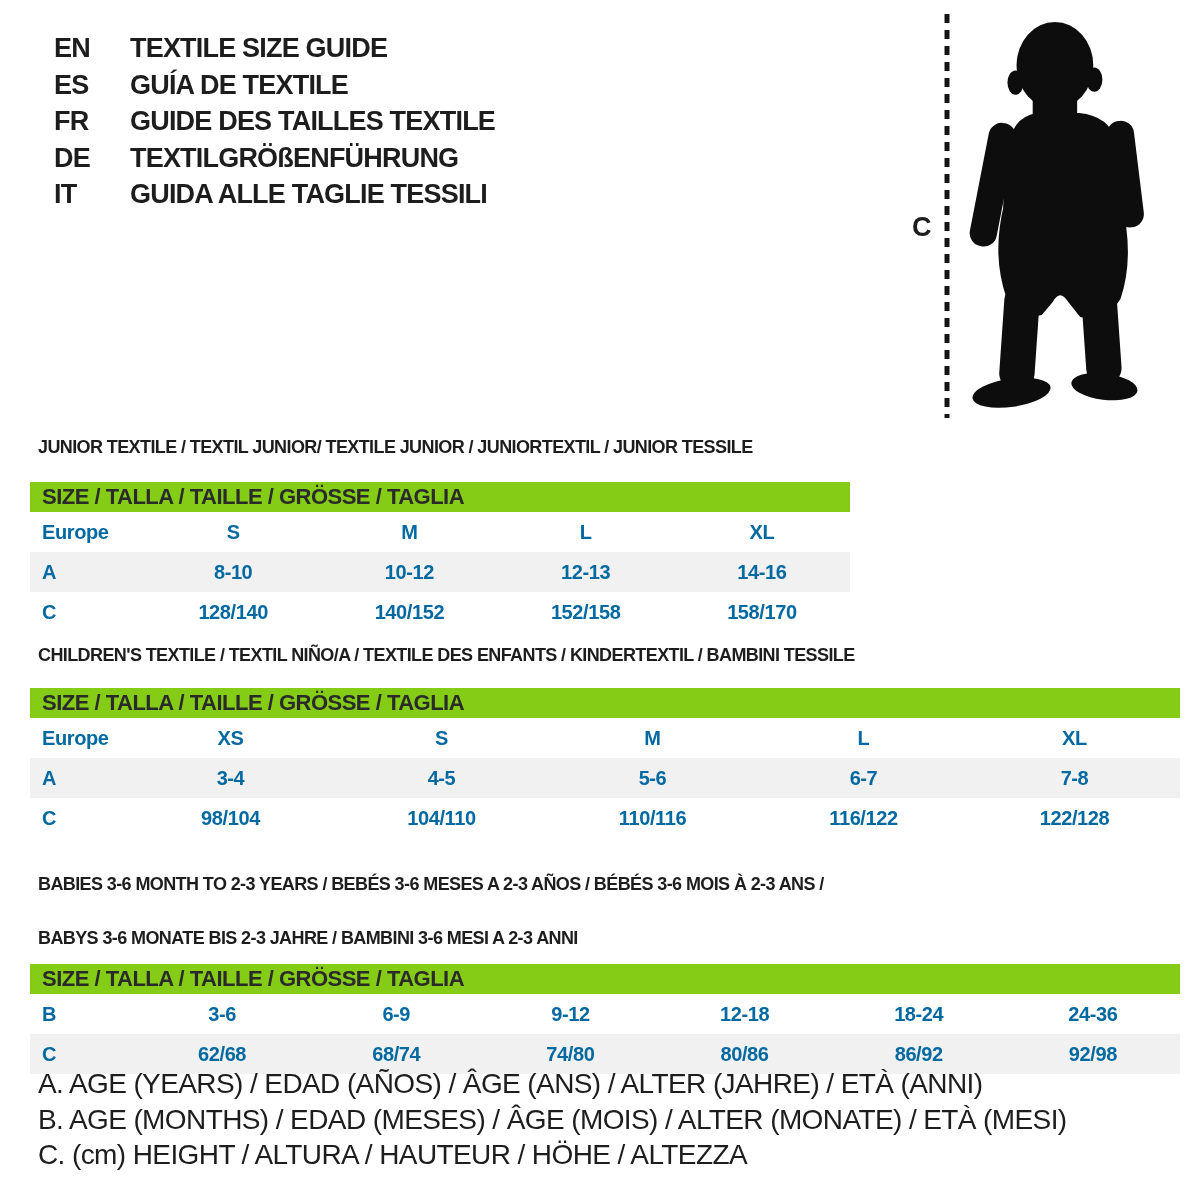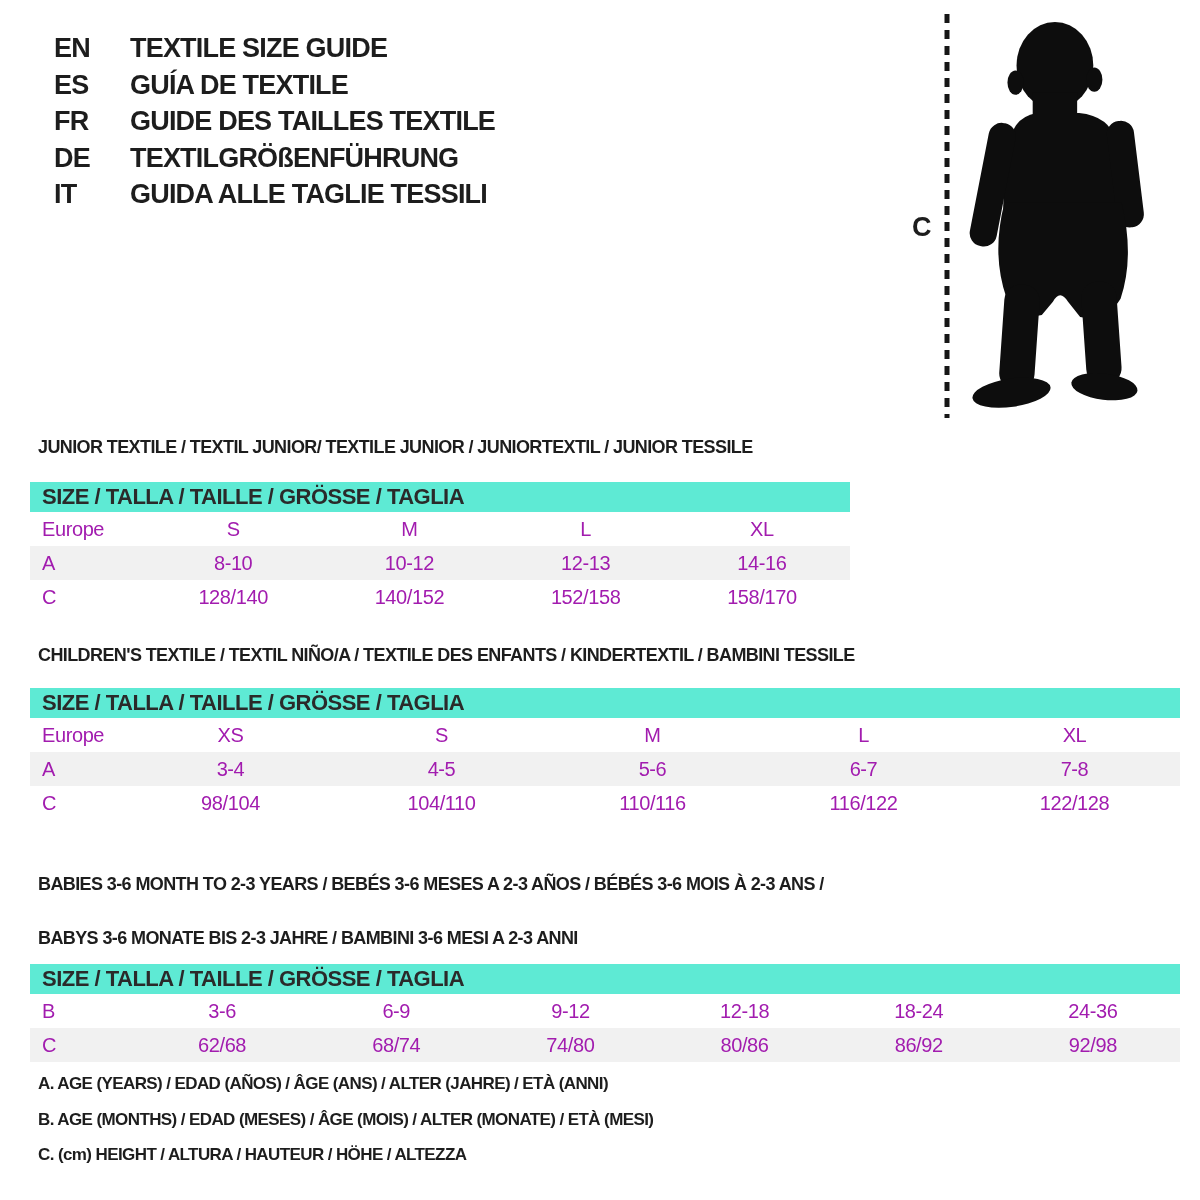--- a/index.html
+++ b/index.html
@@ -37,46 +37,46 @@
   #sec-children { top: 642px; width: 1150px; }
   #sec-babies   { top: 848px; width: 1150px; }
   .sec-title {
     font-size: 18px; font-weight: 700; letter-spacing: -0.6px;
     line-height: 26px; padding-left: 8px; white-space: nowrap;
   }
   #sec-babies .sec-title { line-height: 36px; margin-top: 18px; }
 
   .size-bar {
     height: 30px; line-height: 30px;
-    background: #5eead4;
+    background: #84cc16;
     font-size: 22px; font-weight: 700; letter-spacing: -0.5px;
     padding-left: 12px;
     color: #2a2a2a;
     white-space: nowrap;
   }
   #sec-junior .size-bar   { margin-top: 22px; }
   #sec-children .size-bar { margin-top: 20px; }
   #sec-babies .size-bar   { margin-top: 8px; }
 
   table.size-table {
     width: 100%; border-collapse: collapse; table-layout: fixed;
   }
   table.size-table td {
-    height: 34px; padding: 0;
-    font-size: 20px; font-weight: 400; letter-spacing: -0.4px;
+    height: 40px; padding: 0;
+    font-size: 20px; font-weight: 700; letter-spacing: -0.4px;
     text-align: center; vertical-align: middle;
-    color: #a21caf;
+    color: #0369a1;
   }
   table.size-table td:first-child { text-align: left; padding-left: 12px; }
   tr.alt { background: #f1f1f1; }
 
   
   .legend { position: absolute; left: 30px; top: 1066px; padding-left: 8px; }
   .legend-line {
-    font-size: 17px; font-weight: 700; letter-spacing: -0.6px;
+    font-size: 28px; font-weight: 400; letter-spacing: -0.6px;
     line-height: 35.5px; white-space: nowrap;
   }
 </style>
 </head>
 <body>
 
 <div class="page">
 
   <div class="lang-block">
     <div class="lang-row">

